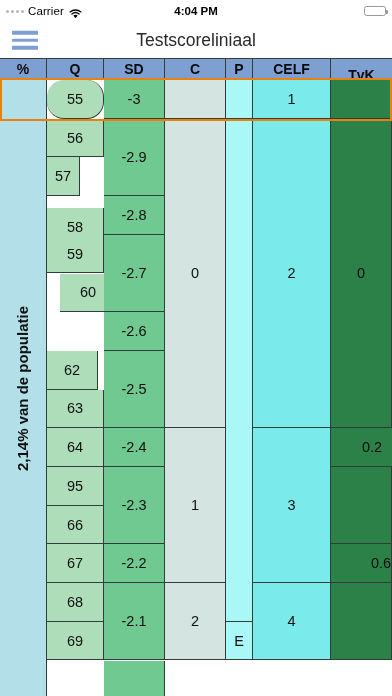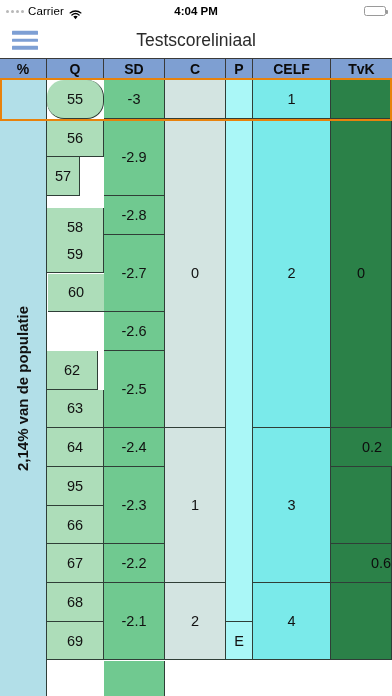--- a/index.html
+++ b/index.html
@@ -8,21 +8,21 @@
     font-family:"Liberation Sans", sans-serif;
     background:#ffffff; overflow:hidden;
   }
 
   
   .statusbar{
     position:relative; height:22px; width:392px;
     background:#ffffff;
     display:flex; align-items:center;
   }
-  .sb-left{ display:flex; align-items:center; gap:4px; padding-left:6px; }
+  .sb-left{ display:flex; gap:4px; padding-left:6px; }
   .sb-dots{ display:flex; gap:2px; align-items:center; }
   .sb-dots i{ width:3px;height:3px;border-radius:50%;background:#b8b8b8;display:block; }
   .sb-carrier{ font-size:11.5px; font-weight:500; color:#000; letter-spacing:.1px; }
   .sb-wifi{ width:13px; height:10px; position:relative; margin-left:1px; }
   .sb-time{
     position:absolute; left:0; right:0; text-align:center;
     font-size:11.5px; font-weight:600; color:#000;
   }
   .sb-right{ position:absolute; right:6px; display:flex; align-items:center; }
   .batt{
@@ -55,21 +55,21 @@
 
   .hdr{
     display:flex; width:392px; height:22px;
     background:#7e9fd2; border-top:1px solid #3a3a3a; border-bottom:1px solid #3a3a3a;
   }
   .hdr .cell{
     display:flex; align-items:center; justify-content:center;
     font-size:14px; font-weight:bold; color:#0b0b0b;
     border-right:1px solid #3a3a3a; height:100%;
   }
-  .hdr .cell:last-child{ border-right:none; }
+  .hdr .cell:last-child{ border-right:none;margin-top:6px; }
 
   .grid{ position:relative; width:392px; height:616px; }
 
   .cellbox{
     position:absolute;
     display:flex; align-items:center; justify-content:center;
     font-size:14.5px; color:#111;
     border-bottom:1.3px solid #2f3e37;
     border-right:1.3px solid #2f3e37;
     overflow:hidden;
@@ -150,21 +150,21 @@
 
   <div class="grid" id="table-grid">
     <div class="pct-label">
       <span>2,14% van de populatie</span>
     </div>
   <div class="cellbox c-q" style="left: 47px; width: 57px; top: 0px; height: 38.7px; border-radius: 17px;">55</div>
       <div class="cellbox c-q" style="left: 47px; width: 57px; top: 38.7px; height: 38.7px;">56</div>
       <div class="cellbox c-q" style="left: 47px; width: 33px; top: 77.4px; height: 38.7px;">57</div>
       <div class="cellbox c-q" style="left: 47px; width: 57px; top: 128px; height: 38.7px;">58</div>
       <div class="cellbox c-q" style="left: 47px; width: 57px; top: 154.8px; height: 38.7px;">59</div>
-      <div class="cellbox c-q" style="left: 48px; width: 57px; top: 193.5px; height: 38.7px;">60</div>
+      <div class="cellbox c-q" style="left: 60px; width: 57px; top: 193.5px; height: 38.7px;">60</div>
       <div class="cellbox c-q" style="left: 47px; width: 51px; top: 270.9px; height: 38.7px;">62</div>
       <div class="cellbox c-q" style="left: 47px; width: 57px; top: 309.6px; height: 38.7px;">63</div>
       <div class="cellbox c-q" style="left: 47px; width: 57px; top: 348.3px; height: 38.7px;">64</div>
       <div class="cellbox c-q" style="left: 47px; width: 57px; top: 387px; height: 38.7px;">95</div>
       <div class="cellbox c-q" style="left: 47px; width: 57px; top: 425.7px; height: 38.7px;">66</div>
       <div class="cellbox c-q" style="left: 47px; width: 57px; top: 464.4px; height: 38.7px;">67</div>
       <div class="cellbox c-q" style="left: 47px; width: 57px; top: 503.1px; height: 38.7px;">68</div>
       <div class="cellbox c-q" style="left: 47px; width: 57px; top: 541.8px; height: 38.7px;">69</div>
       <div class="cellbox c-sd" style="left: 104px; width: 61px; top: 0px; height: 38.7px;">-3</div>
       <div class="cellbox c-sd" style="left: 104px; width: 61px; top: 38.7px; height: 77.4px;">-2.9</div>

